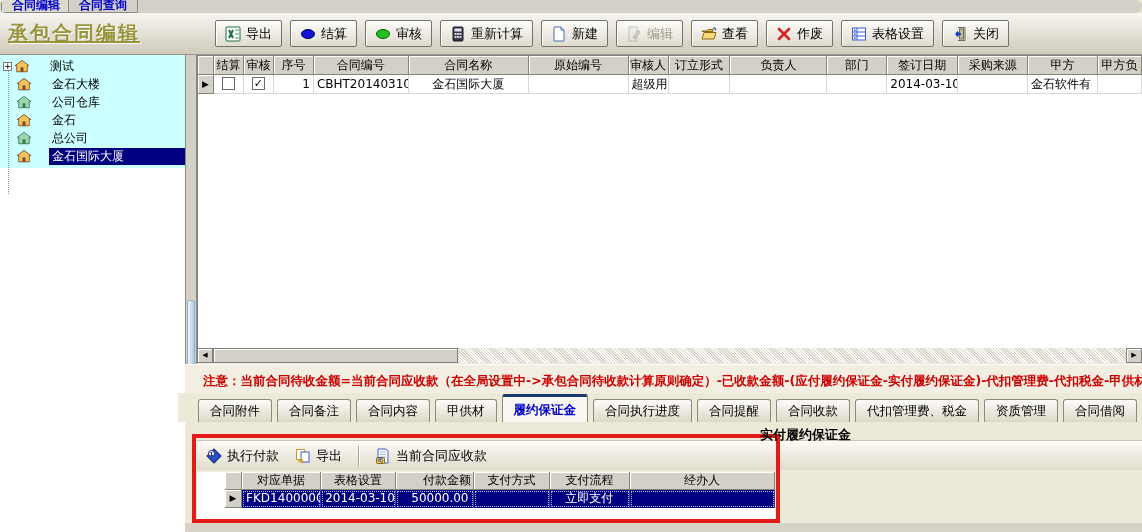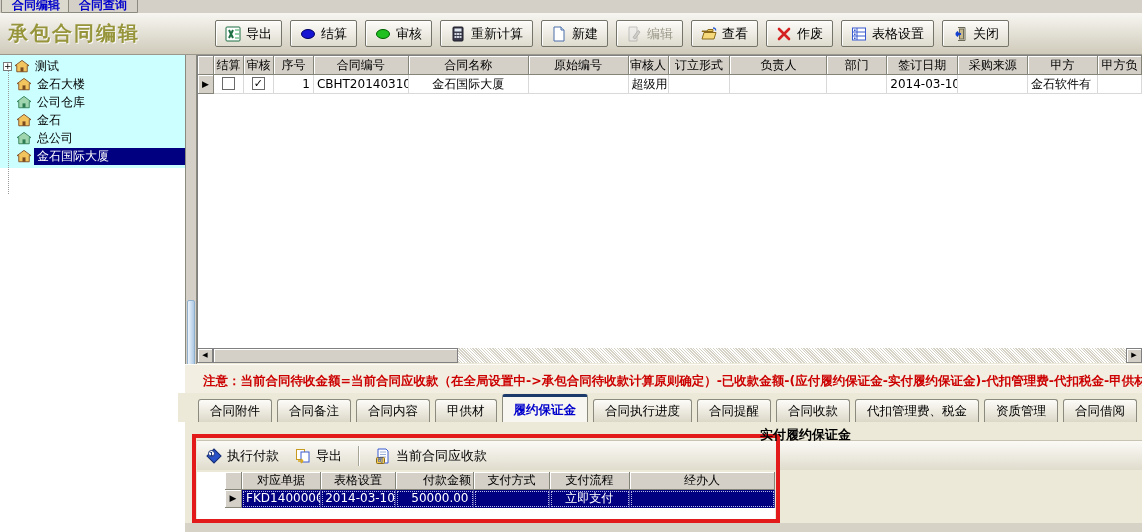--- a/index.html
+++ b/index.html
@@ -1,48 +1,48 @@
 <!DOCTYPE html>
 <html><head>
 <meta charset="utf-8">
 <style>
   * { margin:0; padding:0; box-sizing:border-box; }
   html,body { background:#ece9d8; }
   body { font-family:"DejaVu Sans", sans-serif; }
   .screen { position:relative; width:1142px; height:532px; background:#ece9d8; overflow:hidden; font-size:12px; color:#000; }
 
   
-  .toptabs { position:absolute; left:0; top:0; width:1142px; height:13px; background:#d4d0c8; overflow:hidden; }
+  .toptabs { position:absolute; left:0; top:0; width:1142px; height:13px; background:#d4d0c8; overflow:hidden;border-radius:6px; }
   .toptab { position:absolute; top:-9px; height:22px; padding:5px 10px 0; background:#d4d0c8;
             border:1px solid #8a8a7e; border-radius:3px 3px 0 0; color:#0000cc; font-weight:bold; font-size:12px; }
   .toptab.t0 { left:1px; background:#dcd9cf; }
   .toptab.t1 { left:68px; }
 
   
   .header { position:absolute; left:0; top:13px; width:1142px; height:42px;
             background:linear-gradient(#f7f6f1,#cfcaba); border-bottom:1px solid #9a988c; }
   .page-title { position:absolute; left:8px; top:7px; font-size:20px; font-weight:bold; letter-spacing:2px;
-                color:#97953b; text-shadow:1px 1px 0 rgba(255,255,255,.85); }
+                color:#97953b; text-shadow:1px 1px 0 rgba(255,255,255,.85);text-decoration:underline; }
   .toolbar { position:absolute; left:215px; top:7px; display:flex; gap:8px; }
   .tbtn { display:flex; align-items:center; gap:5px; height:27px; padding:0 9px; font-size:13px;
           background:linear-gradient(#fdfcf9,#dedbce); border:1px solid #74746a; border-radius:2px;
           box-shadow:inset 1px 1px 0 #fff; cursor:default; white-space:nowrap; }
   .tbtn.disabled { color:#9c9a8a; }
   .tbtn.disabled svg { opacity:.45; filter:grayscale(1); }
   .icon16 { width:16px; height:16px; display:inline-block; }
 
   
   .sidebar { position:absolute; left:0; top:55px; width:185px; height:477px; background:#fff; }
   .tree-block { position:absolute; left:0; top:0; width:185px; height:113px; background:#ccffff; padding-top:2px; }
   .titem { display:flex; align-items:center; height:18px; position:relative; }
   .texp { width:9px; height:9px; margin-left:3px; background:#fff; border:1px solid #7a7a7a;
           font-size:9px; line-height:7px; text-align:center; color:#000; }
   .tspace { width:11px; margin-left:3px; }
   .ticon { width:14px; height:13px; margin-left:3px; }
-  .tlabel { margin-left:3px; padding:0 3px; white-space:nowrap; }
+  .tlabel { margin-left:18px; padding:0 3px; white-space:nowrap; }
   .titem.selected .tlabel { background:#000080; color:#fff; flex:1; }
   .treeline { position:absolute; left:8px; top:11px; width:0; height:128px; border-left:1px dotted #9a9a9a; }
 
   
   .splitter { position:absolute; left:185px; top:55px; width:12px; height:477px; background:#d4d0c8;
               border-left:1px solid #8a8a7e; border-right:1px solid #8a8a7e; }
   .split-handle { position:absolute; left:187px; top:300px; width:8px; height:130px;
                   background:linear-gradient(90deg,#eef5fc,#aec9e4); border:1px solid #8fb0cf; border-radius:2px; }
   .split-arrow { position:absolute; left:-1px; bottom:10px; font-size:7px; color:#123; }
 

